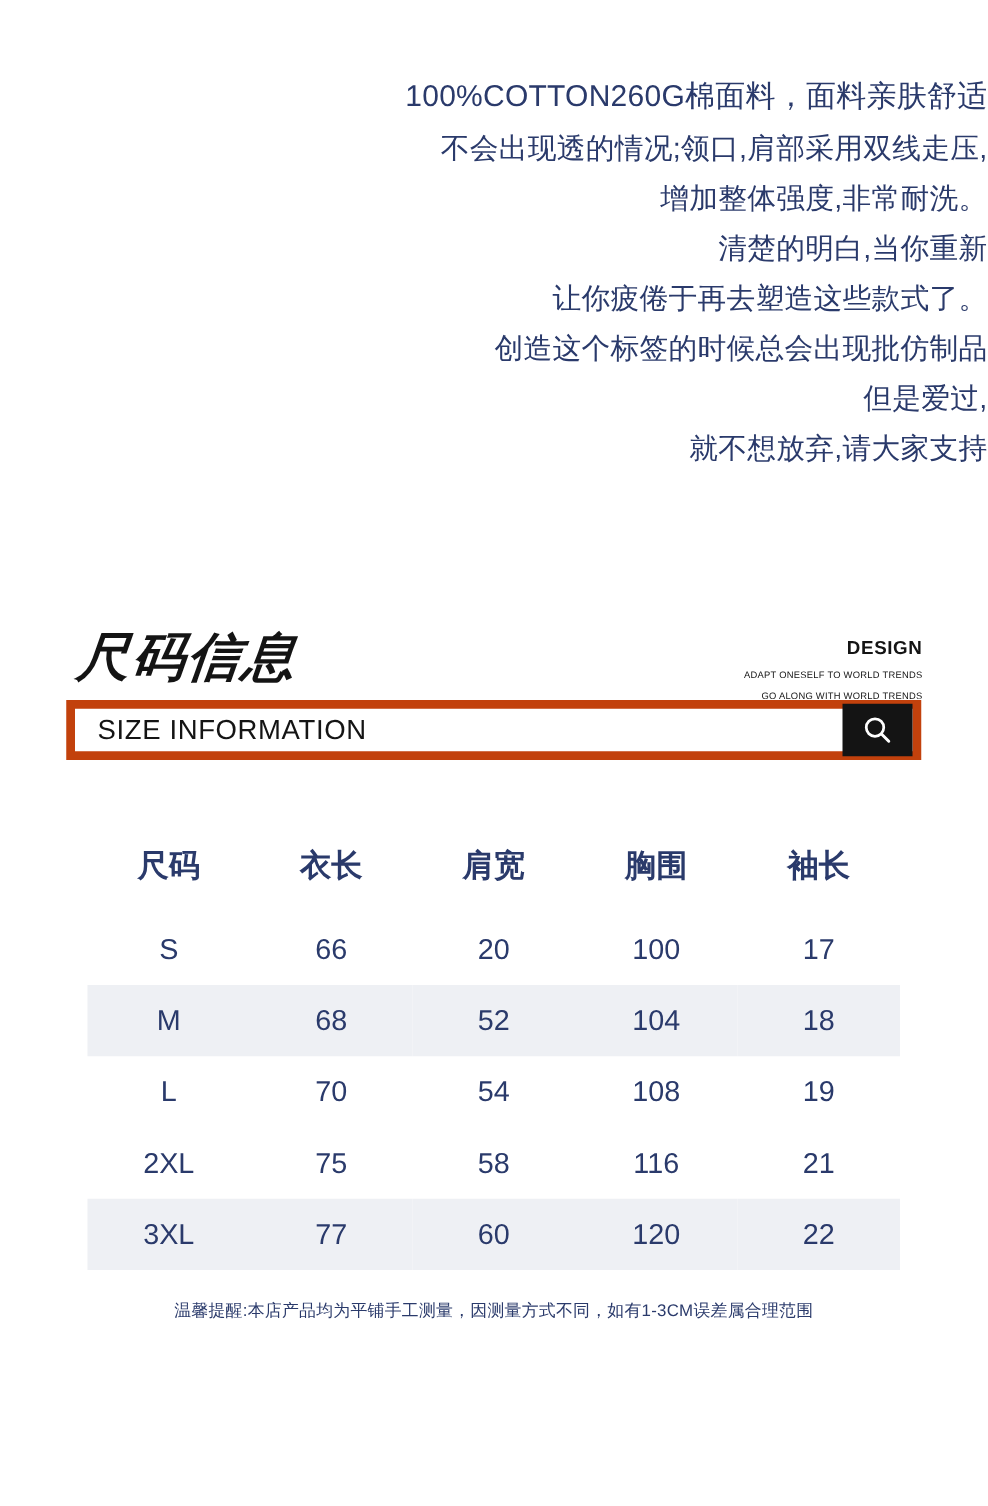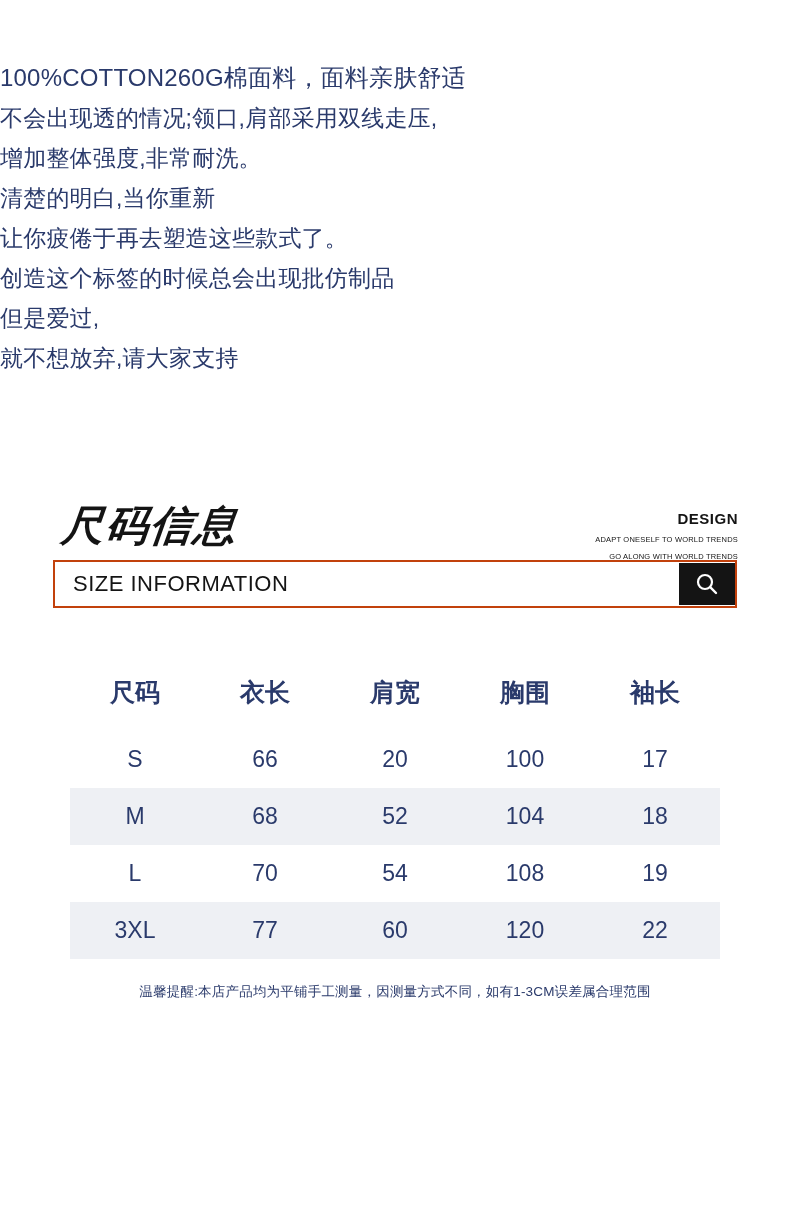--- a/index.html
+++ b/index.html
@@ -13,21 +13,21 @@
     font-family: "Liberation Sans", sans-serif;
     color: #2b3a67;
     position: relative;
     overflow: hidden;
   }
 
   
   .intro {
     width: 790px;
     padding-top: 58px;
-    text-align: left;
+    text-align: right;
   }
   .intro-line {
     color: #2a3a6b;
     font-size: 23px;
     line-height: 40px;
     letter-spacing: 0.2px;
     white-space: nowrap;
   }
   .intro-line.first {
     font-size: 24px;
@@ -71,21 +71,21 @@
     margin-top: 8px;
   }
 
   
   .size-bar {
     position: absolute;
     left: 53px;
     top: 62px;
     width: 684px;
     height: 48px;
-    border: 2px solid #c2410c;
+    border: 7px solid #c2410c;
     box-sizing: border-box;
     display: flex;
     align-items: center;
   }
   .size-bar-label {
     flex: 1;
     padding-left: 18px;
     font-size: 22px;
     letter-spacing: 0.5px;
     color: #141414;
@@ -195,20 +195,27 @@
       <td>104</td>
       <td>18</td>
     </tr>
     <tr>
       <td>L</td>
       <td>70</td>
       <td>54</td>
       <td>108</td>
       <td>19</td>
     </tr>
+    <tr>
+      <td>2XL</td>
+      <td>75</td>
+      <td>58</td>
+      <td>116</td>
+      <td>21</td>
+    </tr>
     <tr class="alt">
       <td>3XL</td>
       <td>77</td>
       <td>60</td>
       <td>120</td>
       <td>22</td>
     </tr>
   </tbody>
 </table>
 

